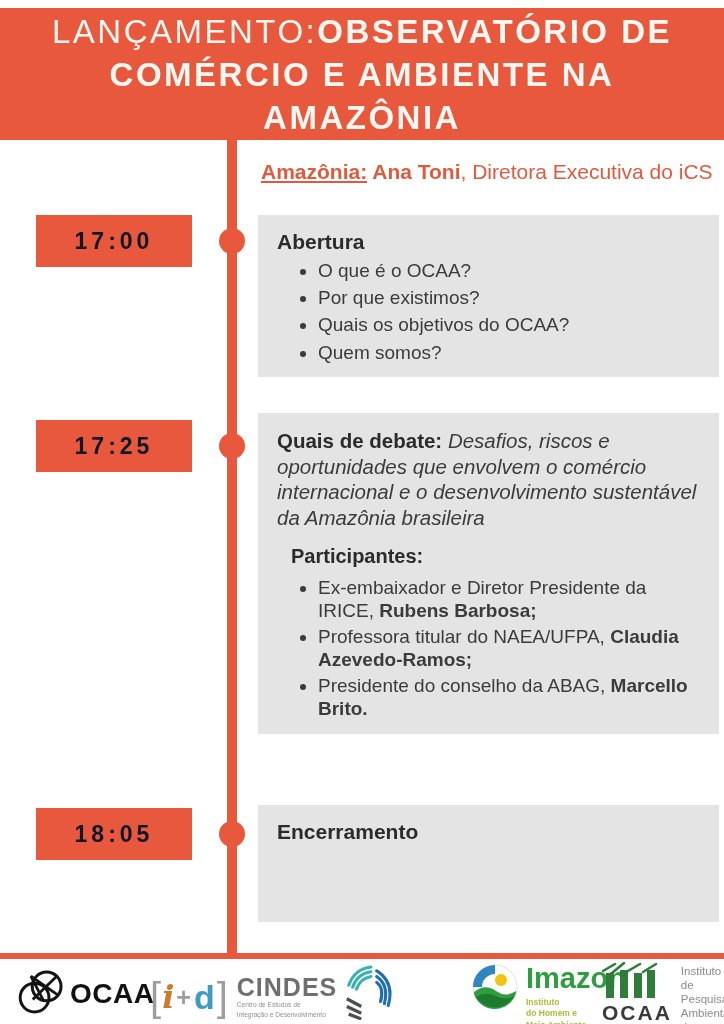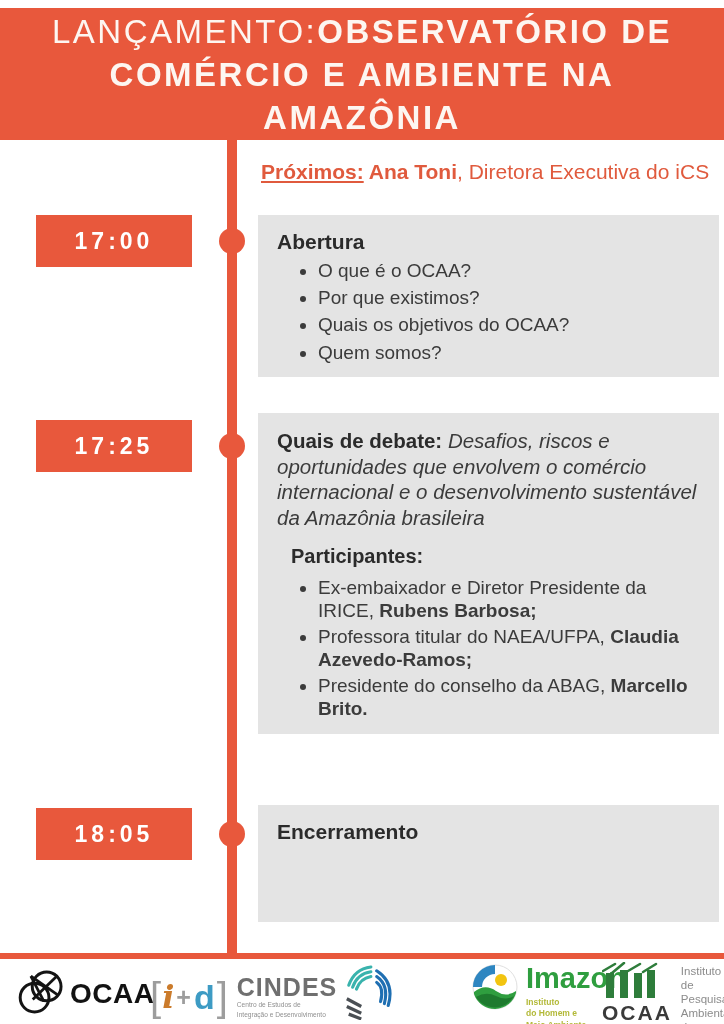--- a/index.html
+++ b/index.html
@@ -13,21 +13,21 @@
             align-items:center; text-align:center; }
   .banner .line { color:#FDF6F1; font-size:33px; line-height:43px; letter-spacing:2.5px; font-weight:700; }
   .banner .light { font-weight:400; }
 
   
   .tl-line { position:absolute; left:227px; top:139px; width:10px; height:814px; background:#E8583C; }
   .tl-node { position:absolute; left:219px; width:26px; height:26px; border-radius:50%; background:#E8583C; }
   .node-1 { top:228px; } .node-2 { top:433px; } .node-3 { top:821px; }
 
   .time-badge { position:absolute; left:36px; width:156px; height:52px; background:#E8583C;
-                color:#ffffff; font-weight:700; font-size:23px; letter-spacing:4px;
+                color:#0f172a; font-weight:700; font-size:23px; letter-spacing:4px;
                 display:flex; align-items:center; justify-content:center; }
   .time-1 { top:215px; } .time-2 { top:420px; } .time-3 { top:808px; }
 
   
   .moderation { position:absolute; top:160px; left:261px; width:460px;
                 color:#E05A3D; font-size:21px; }
   .moderation .lbl { font-weight:700; text-decoration:underline; }
   .moderation .name { font-weight:700; }
 
   
@@ -84,21 +84,21 @@
 <div class="page">
 
   <header class="banner">
     <div class="line"><span class="light">LANÇAMENTO:</span><span>OBSERVATÓRIO DE</span></div>
     <div class="line">COMÉRCIO E AMBIENTE NA</div>
     <div class="line">AMAZÔNIA</div>
   </header>
 
   <div class="tl-line"></div>
 
-  <p class="moderation"><span class="lbl">Próximos:</span><span class="name"> Ana Toni</span><span>, Diretora Executiva do iCS</span></p>
+  <p class="moderation"><span class="lbl">Amazônia:</span><span class="name"> Ana Toni</span><span>, Diretora Executiva do iCS</span></p>
 
   <div class="time-badge time-1">
       <span>17:00</span>
     </div>
   <div class="tl-node node-1"></div>
   <section class="card card-1">
     <h2>Abertura</h2>
     <ul>
       <li>O que é o OCAA?</li>
       <li>Por que existimos?</li>

